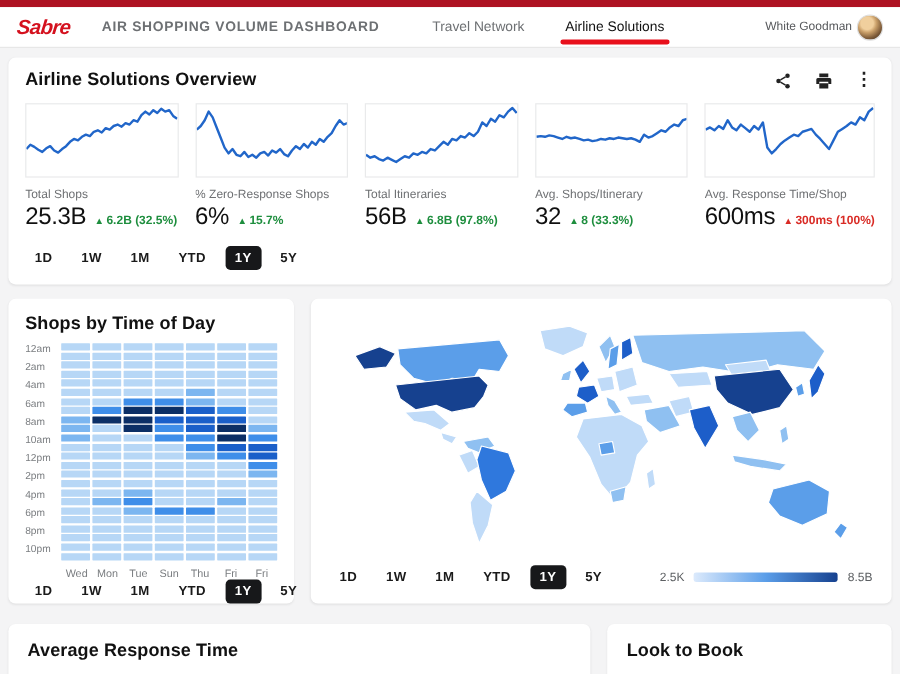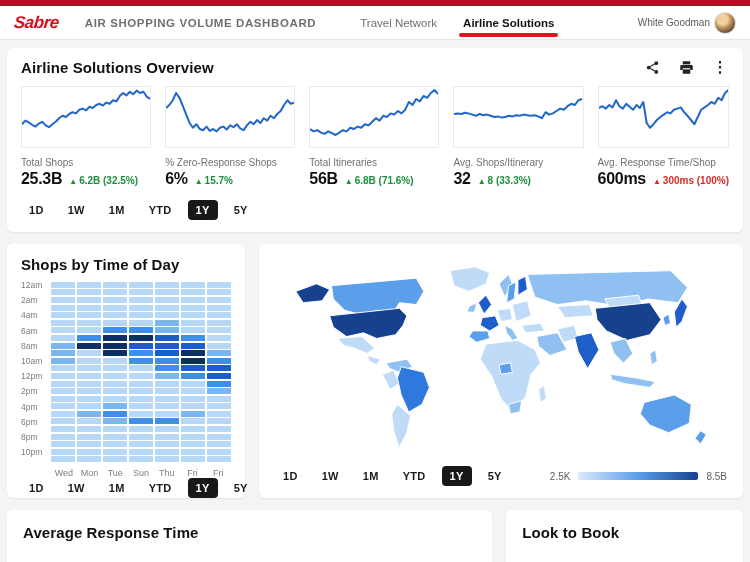--- a/index.html
+++ b/index.html
@@ -4,59 +4,59 @@
 <style>
   * { margin:0; padding:0; box-sizing:border-box; }
   html,body { width:750px; height:562px; overflow:hidden; }
   body { font-family:"Liberation Sans", sans-serif; background:#f4f4f5; color:#1a1a1a; }
 
   
   .topbar { height:6px; background:#ae1222; }
   .appbar { height:34px; background:#fff; display:flex; align-items:center; padding:0 14px; border-bottom:1px solid #e7e7e7; }
   .logo { font-style:italic; font-weight:bold; font-size:17px; color:#d4111e; letter-spacing:-0.5px; transform:skewX(-6deg); }
   .dash-title { font-size:11.5px; font-weight:bold; color:#6d7073; letter-spacing:0.6px; margin-left:26px; }
-  .tabs { display:flex; gap:26px; margin-left:44px; height:100%; align-items:center; }
+  .tabs { display:flex; gap:34px; margin-left:44px; height:100%; align-items:center; }
   .tab { font-size:11.5px; color:#6d7073; position:relative; height:100%; display:flex; align-items:center; cursor:pointer; }
-  .tab.active { color:#111; font-weight:bold; }
+  .tab.active { color:#111; font-weight:normal; }
   .tab.active::after { content:""; position:absolute; left:-4px; right:-4px; bottom:2px; height:4px; background:#e8101c; border-radius:3px; }
   .appbar-right { margin-left:auto; display:flex; align-items:center; gap:4px; }
   .username { font-size:10px; color:#57595c; }
   .avatar { width:22px; height:22px; border-radius:50%;
             background: radial-gradient(circle at 38% 32%, #f0cf9d 0 28%, #caa06a 42%, #7c5a38 68%, #2e2418 100%); border:1px solid #ddd; }
 
   
   .page { padding:8px 7px 0 7px; }
   .card { background:#fff; border-radius:6px; box-shadow:0 1px 2px rgba(0,0,0,.07); }
   .card-title { font-size:15px; font-weight:bold; color:#111; letter-spacing:0.1px; }
 
   
   .overview { padding:10px 14px 12px 14px; margin-bottom:12px; }
-  .ov-head { display:flex; align-items:center; }
+  .ov-head { display:flex; }
   .ov-icons { margin-left:auto; display:flex; gap:16px; align-items:center; }
   .icon-btn { width:18px; height:18px; display:flex; align-items:center; justify-content:center; cursor:pointer; color:#222; }
   .kebab { font-size:15px; font-weight:bold; color:#222; line-height:14px; }
   .metrics { display:grid; grid-template-columns:repeat(5,1fr); gap:14px; margin-top:10px; }
   .spark-box { border:1px solid #e9eaeb; height:62px; width:100%; }
   .spark-box svg { width:100%; height:100%; display:block; }
   .m-label { font-size:10px; color:#6e7073; margin-top:9px; white-space:nowrap; overflow:hidden; }
   .m-valrow { display:flex; align-items:baseline; gap:7px; margin-top:2px; }
-  .m-value { font-size:16px; font-weight:bold; color:#101010; letter-spacing:-0.3px; }
+  .m-value { font-size:20px; font-weight:normal; color:#101010; letter-spacing:-0.3px; }
   .m-delta { font-size:10px; font-weight:bold; white-space:nowrap; }
   .m-delta .tri { font-size:8px; margin-right:2px; }
   .delta-green { color:#1e8e3e; }
   .delta-red { color:#d92b25; }
 
   .tgroup { display:flex; gap:8px; align-items:center; margin-top:12px; }
   .tbtn { font-family:"Liberation Sans",sans-serif; font-size:11px; font-weight:bold; color:#1a1a1a; background:none; border:none; padding:4px 8px; border-radius:4px; cursor:pointer; letter-spacing:0.3px; }
   .tbtn.active { background:#17181a; color:#fff; }
 
   
-  .mid { display:grid; grid-template-columns:238px 1fr; gap:14px; margin-bottom:12px; }
+  .mid { display:grid; grid-template-columns:238px 1fr; gap:14px; margin-bottom:17px; }
   .hm-card { padding:12px 14px; height:254px; display:flex; flex-direction:column; }
-  .hm-wrap { display:flex; margin-top:8px;align-items:center; }
+  .hm-wrap { display:flex; margin-top:8px; }
   .hm-ylabels { width:30px; display:flex; flex-direction:column; }
   .hm-ylab { height:15.2px; font-size:8.5px; color:#7a7d80; line-height:8px; }
   .hm-grid { flex:1; display:flex; flex-direction:column; gap:1.6px; }
   .hm-row { display:flex; gap:2px; height:6px; }
   .hm-cell { flex:1; border-radius:0.5px; }
   .hm-xlabels { display:flex; margin-left:30px; margin-top:5px; }
   .hm-xlab { flex:1; font-size:9px; color:#7a7d80; text-align:center; }
   .hm-card .tgroup { margin-top:auto; }
 
   .map-card { padding:12px 16px; height:254px; display:flex; flex-direction:column; }
@@ -140,21 +140,21 @@
         </div>
         <div>
           <div class="spark-box">
             <svg viewBox="0 0 100 100" preserveAspectRatio="none">
               <polyline points="0.00,70 2.86,74 5.71,72 8.57,76 11.43,78 14.29,74 17.14,77 20.00,80 22.86,76 25.71,72 28.57,74 31.43,68 34.29,70 37.14,66 40.00,68 42.86,62 45.71,64 48.57,58 51.43,52 54.29,56 57.14,48 60.00,50 62.86,44 65.71,46 68.57,40 71.43,44 74.29,38 77.14,25 80.00,30 82.86,20 85.71,24 88.57,15 91.43,18 94.29,10 97.14,5 100.00,12" fill="none" stroke="#2166c9" stroke-width="2" vector-effect="non-scaling-stroke" stroke-linejoin="round"></polyline>
             </svg>
           </div>
           <div class="m-label">Total Itineraries</div>
           <div class="m-valrow">
             <span class="m-value">56B</span>
-            <span class="m-delta delta-green"><span class="tri">▲</span><span>6.8B (71.6%)</span></span>
+            <span class="m-delta delta-green"><span class="tri">▲</span><span>6.8B (97.8%)</span></span>
           </div>
         </div>
         <div>
           <div class="spark-box">
             <svg viewBox="0 0 100 100" preserveAspectRatio="none">
               <polyline points="0.00,45 2.86,44 5.71,45 8.57,43 11.43,44 14.29,46 17.14,48 20.00,45 22.86,47 25.71,46 28.57,48 31.43,50 34.29,49 37.14,51 40.00,50 42.86,48 45.71,49 48.57,47 51.43,48 54.29,46 57.14,47 60.00,48 62.86,47 65.71,49 68.57,52 71.43,42 74.29,46 77.14,44 80.00,40 82.86,36 85.71,38 88.57,32 91.43,28 94.29,30 97.14,22 100.00,20" fill="none" stroke="#2166c9" stroke-width="2" vector-effect="non-scaling-stroke" stroke-linejoin="round"></polyline>
             </svg>
           </div>
           <div class="m-label">Avg. Shops/Itinerary</div>
           <div class="m-valrow">

